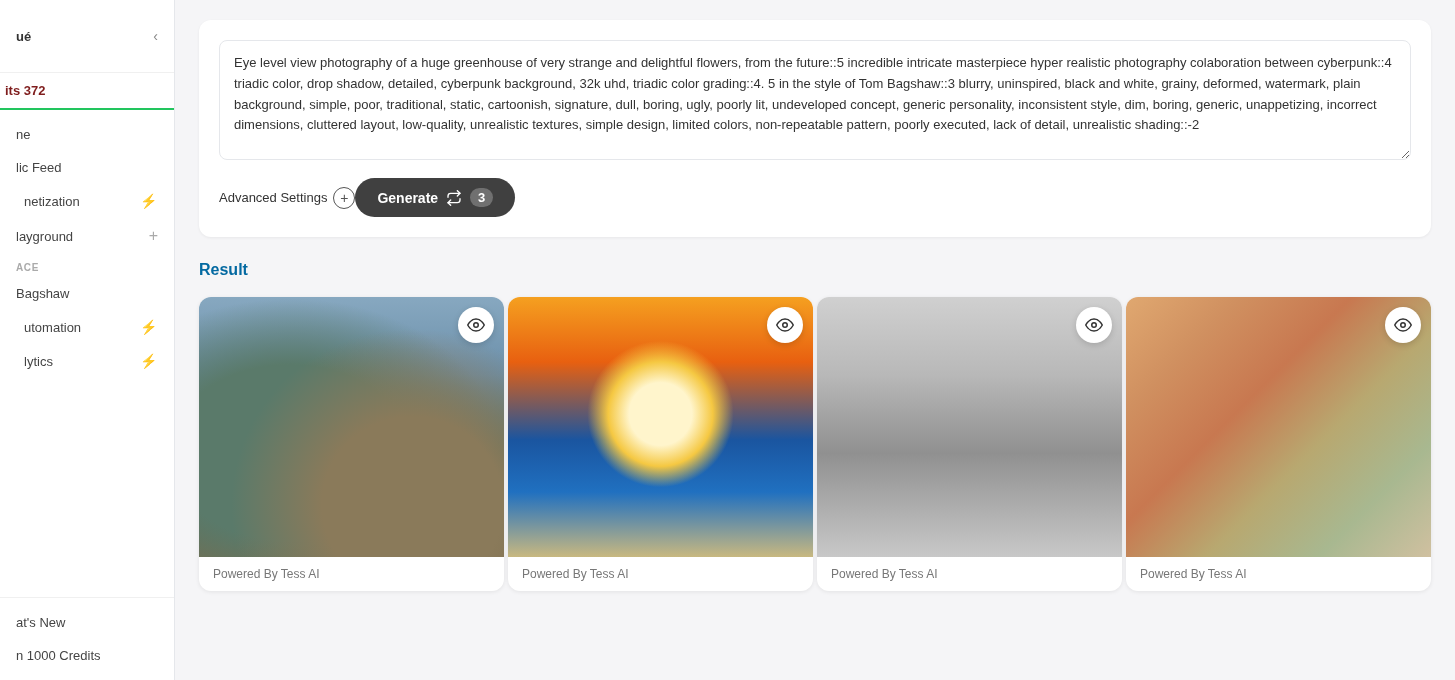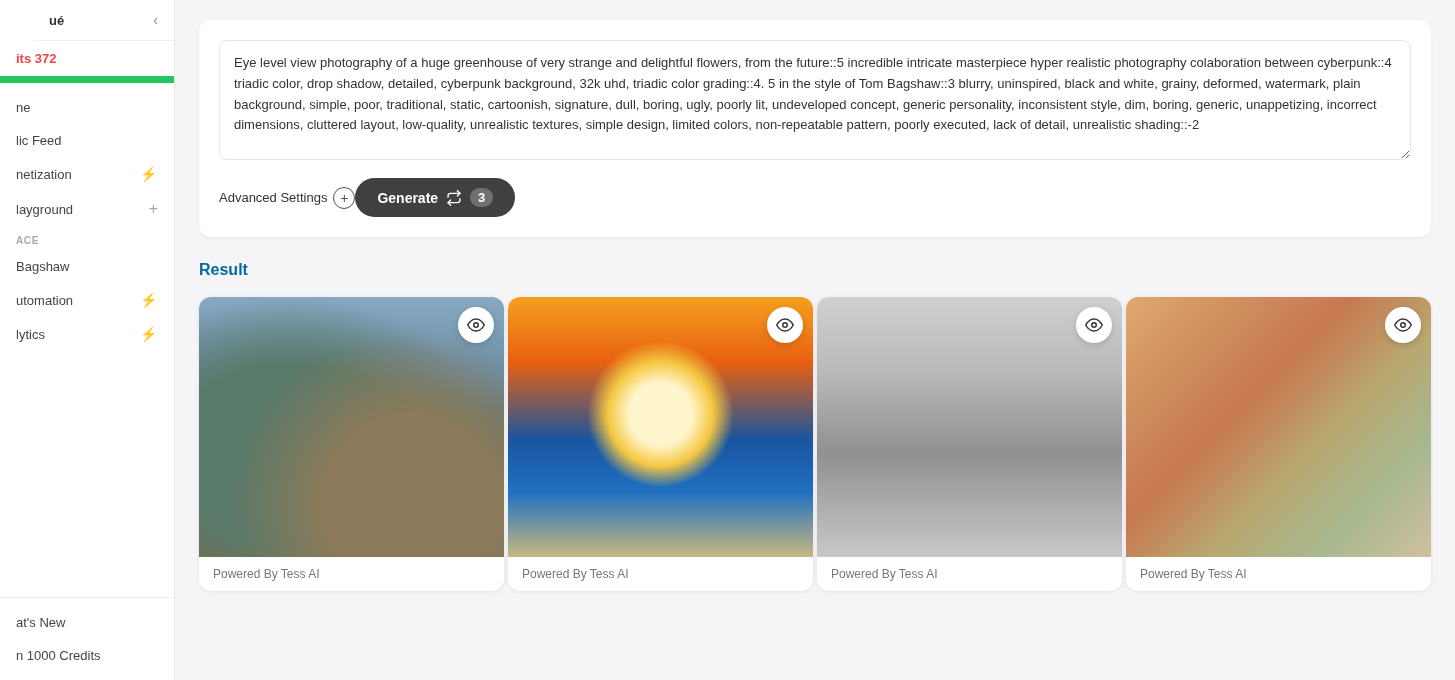--- a/index.html
+++ b/index.html
@@ -18,46 +18,45 @@
       border-right: 1px solid #e5e7eb;
       display: flex;
       flex-direction: column;
       padding: 0;
       flex-shrink: 0;
       overflow-y: auto;
       position: relative;
     }
 
     .sidebar-top {
-      padding: 12px 16px;
+      padding: 28px 16px;
       display: flex;
       align-items: center;
       justify-content: space-between;
       border-bottom: 1px solid #f0f0f0;
-      margin-left: 33px;
     }
 
     .sidebar-logo {
       font-size: 13px;
       font-weight: 600;
       color: #333;
     }
 
     .sidebar-chevron {
       cursor: pointer;
       color: #888;
       font-size: 14px;
     }
 
     .sidebar-credits {
-      padding: 10px 16px;
+      padding: 10px 5px;
       font-size: 13px;
       font-weight: 600;
-      color: #ef4444;
-      border-bottom: 7px solid #22c55e;
+      color: #7f1d1d;
+      border-bottom: 2px solid #22c55e;
     }
 
     .sidebar-nav {
       flex: 1;
       padding: 8px 0;
     }
 
     .sidebar-section-label {
       font-size: 10px;
       color: #aaa;
@@ -75,20 +74,21 @@
       font-size: 13px;
       color: #444;
       cursor: pointer;
       border-radius: 0;
     }
 
     .sidebar-item-left {
       display: flex;
       align-items: center;
       gap: 8px;
+      margin-left: 8px;
     }
 
     .sidebar-item-icon {
       color: #7c3aed;
       font-size: 14px;
       font-weight: bold;
     }
 
     .sidebar-item-plus {
       color: #aaa;

